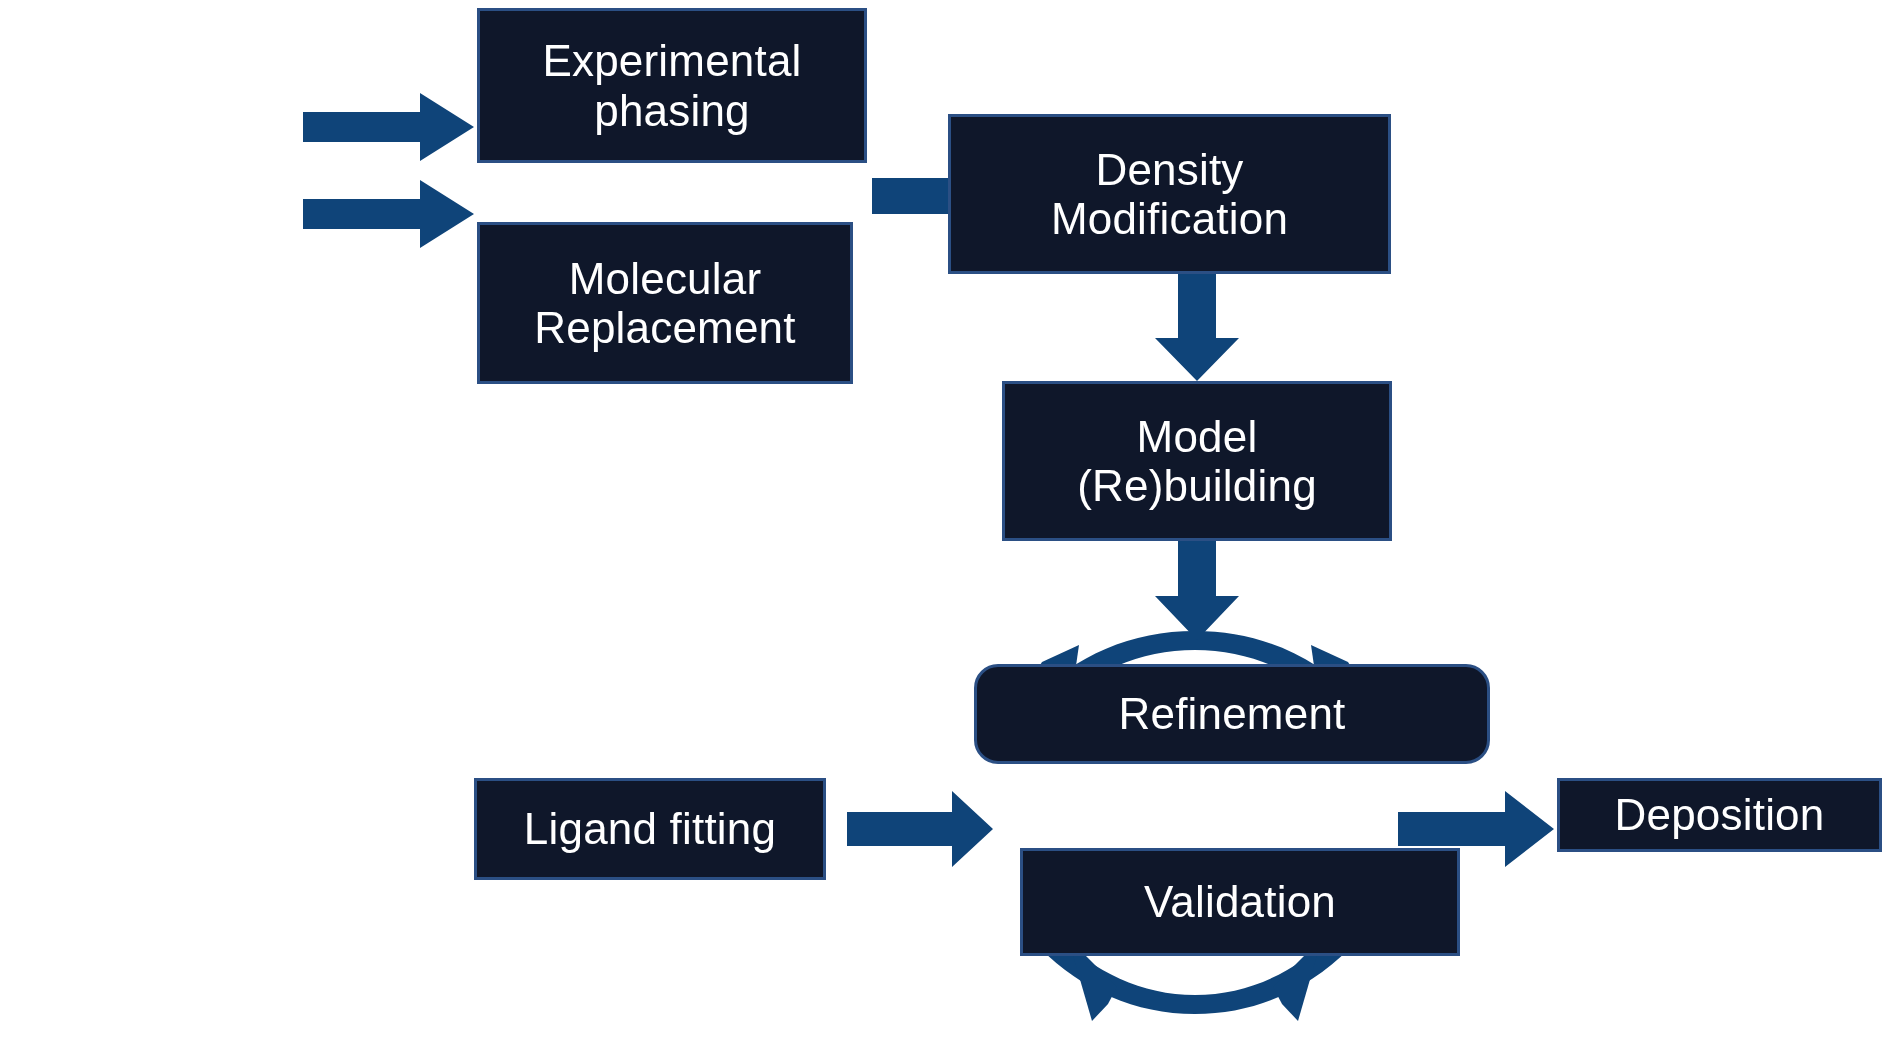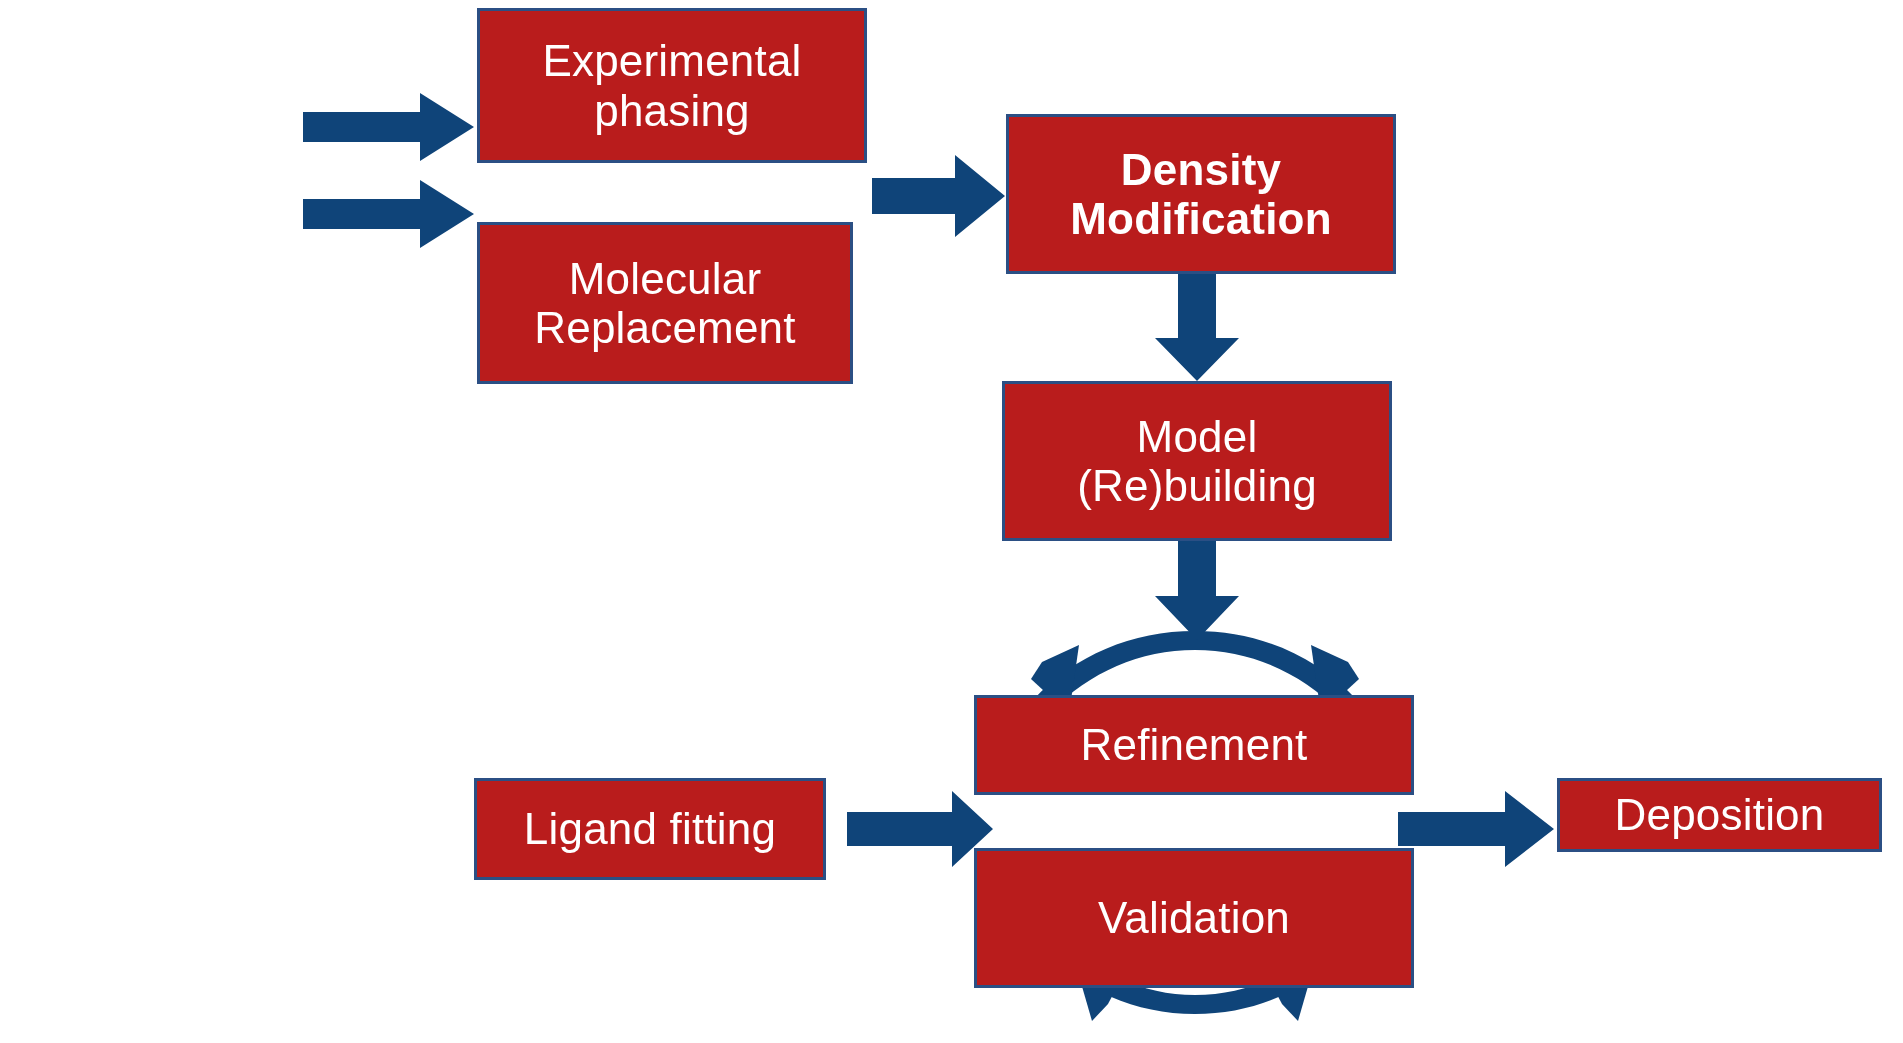--- a/index.html
+++ b/index.html
@@ -13,21 +13,21 @@
     overflow: hidden;
   }
   #canvas {
     position: relative;
     width: 1903px;
     height: 1043px;
     background: #ffffff;
   }
   .node {
     position: absolute;
-    background: #b91c1c;
+    background: #0f172a;
     border: 3px solid #2b4f84;
     color: #ffffff;
     display: flex;
     align-items: center;
     justify-content: center;
     text-align: center;
     font-size: 44px;
     line-height: 1.12;
     font-weight: 400;
     letter-spacing: 0.2px;
@@ -110,27 +110,27 @@
     </g>
   </svg>
 
 
   <div class="node" style="left:477px; top:8px;   width:390px; height:155px;">Experimental
 phasing</div>
 
   <div class="node" style="left:477px; top:222px; width:376px; height:162px;">Molecular
 Replacement</div>
 
-  <div class="node" style="left:1006px; top:114px; width:390px; height:160px;font-weight:bold;">Density
+  <div class="node" style="left:948px; top:114px; width:443px; height:160px;">Density
 Modification</div>
 
   <div class="node" style="left:1002px; top:381px; width:390px; height:160px;">Model
 (Re)building</div>
 
-  <div class="node" style="left:974px;  top:695px; width:440px; height:100px;">Refinement</div>
+  <div class="node" style="left:974px;  top:664px; width:516px; height:100px;border-radius:24px;">Refinement</div>
 
-  <div class="node" style="left:974px;  top:848px; width:440px; height:140px;">Validation</div>
+  <div class="node" style="left:1020px;  top:848px; width:440px; height:108px;">Validation</div>
 
   <div class="node" style="left:474px;  top:778px; width:352px; height:102px;">Ligand fitting</div>
 
   <div class="node" style="left:1557px; top:778px; width:325px; height:74px;">Deposition</div>
 
 </div>
 
 </body></html>

